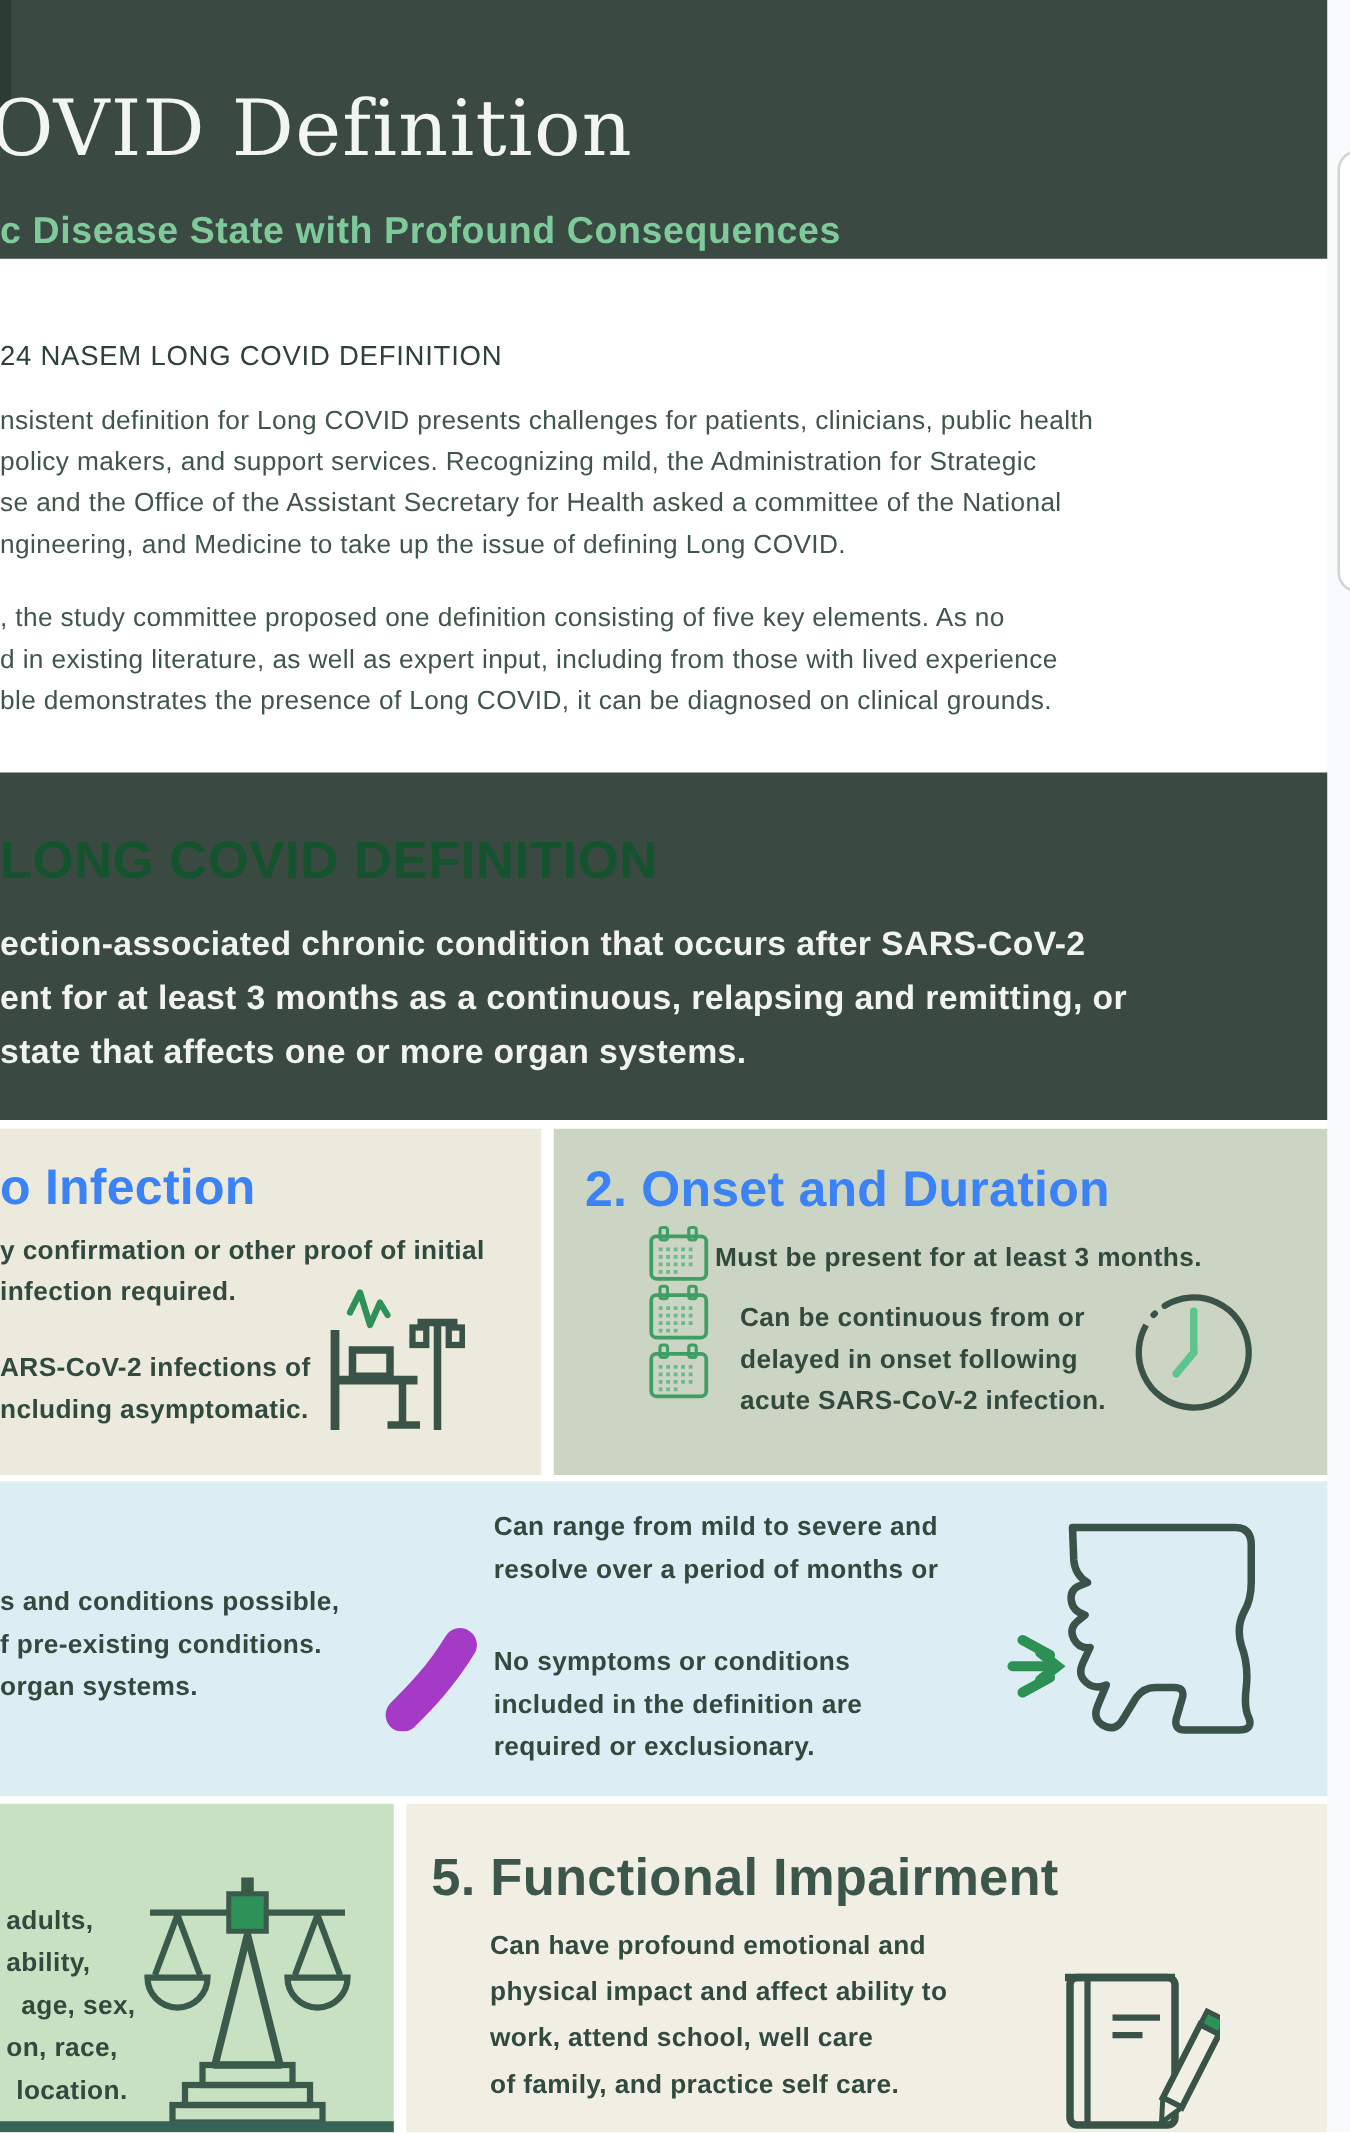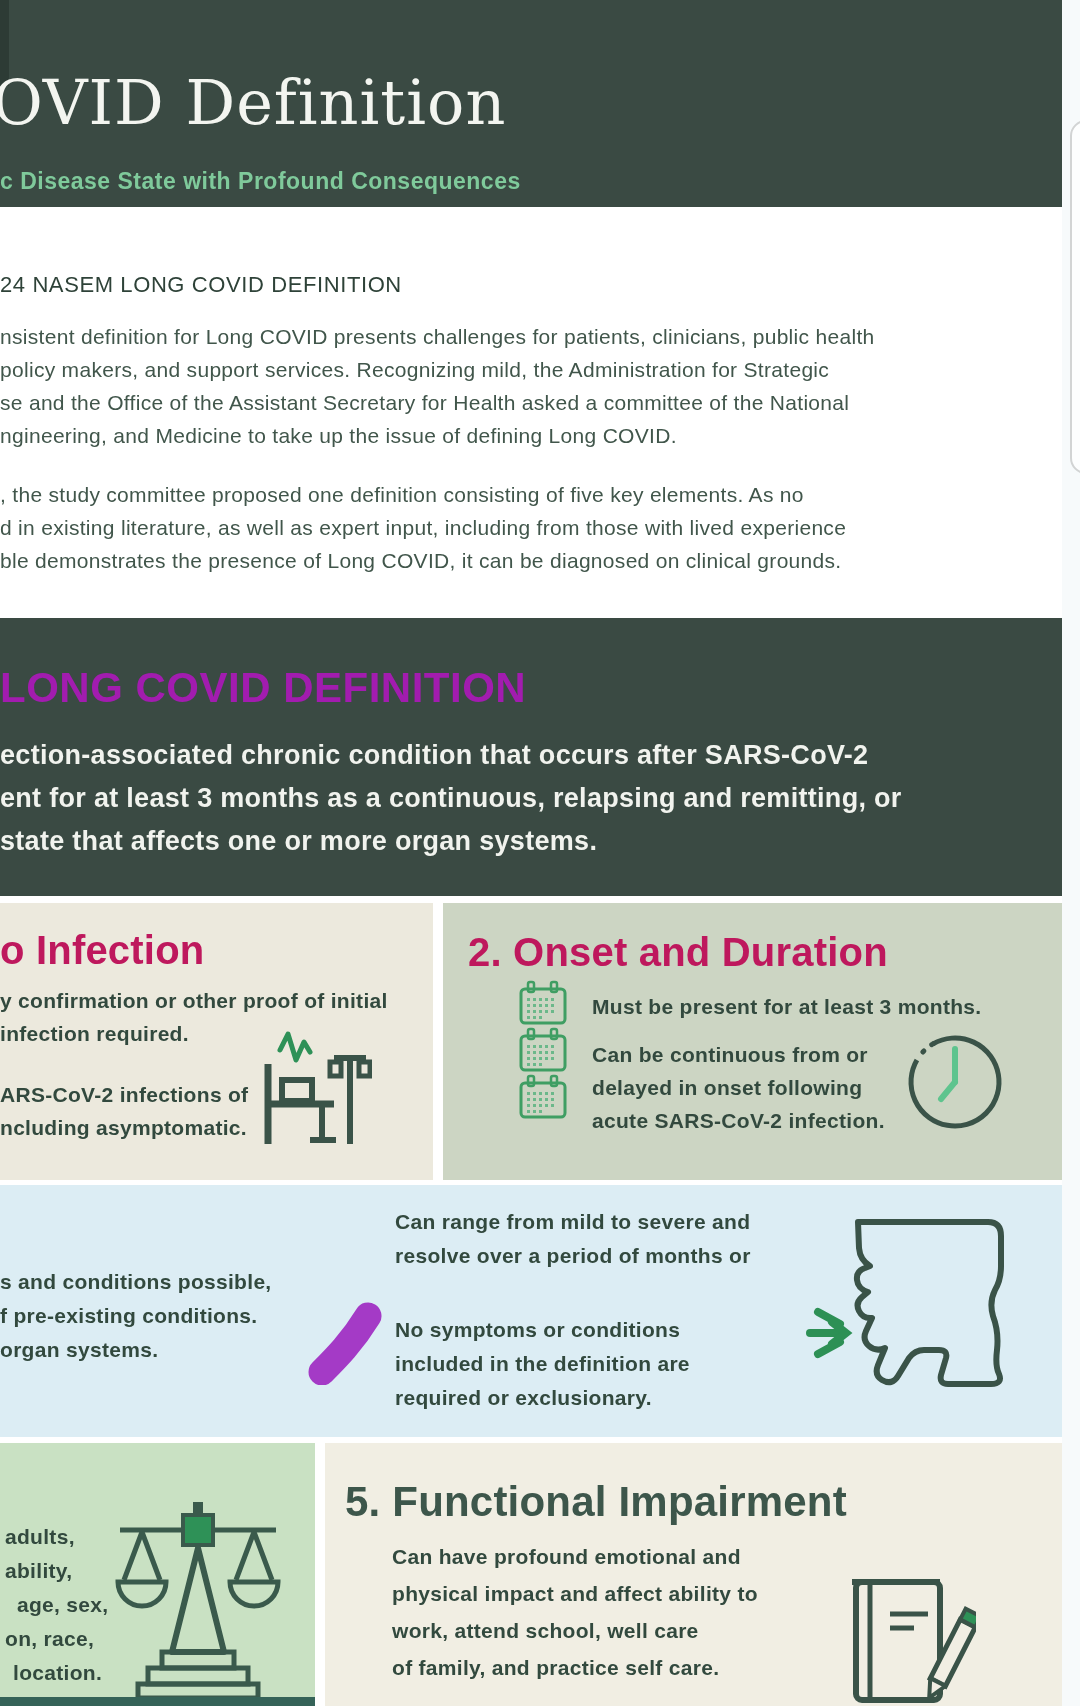--- a/index.html
+++ b/index.html
@@ -16,29 +16,29 @@
   .band-blue{left:0;top:1185px;width:1062px;height:252px;background:#dcedf4;}
   .cell-green{left:0;top:1443px;width:315px;height:263px;background:#c9e1c3;}
   .cell-cream{left:325px;top:1443px;width:737px;height:263px;background:#f1eee3;}
   .right-strip{left:1062px;top:0;width:18px;height:1706px;background:#f7fafb;}
   .side-card{left:1070px;top:120px;width:46px;height:350px;background:#fdfefe;
              border:2px solid #d2d4d4;border-radius:16px;}
   .teal-foot{left:0;top:1697px;width:315px;height:9px;background:#356358;}
   
   .doc-title{left:-8px;top:66px;font-family:"DejaVu Serif","Liberation Serif",serif;
              font-size:62px;color:#f3f5f0;letter-spacing:1px;}
-  .doc-subtitle{left:0;top:168px;font-size:23px;font-weight:700;color:#7fca9b;letter-spacing:.5px;}
+  .doc-subtitle{left:0;top:168px;font-size:30px;font-weight:700;color:#7fca9b;letter-spacing:.5px;}
   .nasem-h{left:0;top:272px;font-size:22px;font-weight:400;color:#2e4238;letter-spacing:.6px;}
   .body-line{font-size:21px;color:#41564b;letter-spacing:.3px;line-height:33px;}
   .p1{left:0;top:320px;}
   .p2{left:0;top:478px;}
-  .def-h{left:0;top:664px;font-size:42px;font-weight:700;color:#a21caf;letter-spacing:.5px;}
+  .def-h{left:0;top:664px;font-size:42px;font-weight:700;color:#14532d;letter-spacing:.5px;}
   .def-body{left:0;top:734px;}
   .def-body div{font-size:27px;font-weight:700;color:#f1f3ee;letter-spacing:.3px;line-height:43px;}
-  .sec-h{font-size:40px;font-weight:700;color:#be185d;letter-spacing:.2px;}
+  .sec-h{font-size:40px;font-weight:700;color:#3b82f6;letter-spacing:.2px;}
   .info-line{font-size:21px;font-weight:600;color:#32493e;letter-spacing:.3px;line-height:33px;}
   .blue-line{font-size:21px;font-weight:600;color:#32493e;letter-spacing:.3px;line-height:34px;}
   .imp-h{font-size:42px;font-weight:700;color:#3d564b;letter-spacing:.2px;}
   .imp-line{font-size:21px;font-weight:600;color:#32493e;letter-spacing:.3px;line-height:37px;}
 </style>
 </head>
 <body>
 
 <div id="stage">
 
@@ -87,21 +87,21 @@
     <line x1="70" y1="76" x2="70" y2="112" stroke="#3a5348" stroke-width="6"></line>
     <line x1="58" y1="112" x2="84" y2="112" stroke="#3a5348" stroke-width="6"></line>
     <line x1="98" y1="30" x2="98" y2="116" stroke="#3a5348" stroke-width="6"></line>
     <line x1="82" y1="30" x2="114" y2="30" stroke="#3a5348" stroke-width="6"></line>
     <rect x="78" y="34" width="11" height="14" fill="none" stroke="#3a5348" stroke-width="5"></rect>
     <rect x="107" y="34" width="11" height="14" fill="none" stroke="#3a5348" stroke-width="5"></rect>
   </svg>
 
   <div class="abs cell-sage"></div>
   <div class="abs sec-h nowrap" style="left:468px;top:930px;">2. Onset and Duration</div>
-  <div class="abs info-line nowrap" style="left:592px;top:990px;">Must be present for at least 3 months.</div>
+  <div class="abs info-line nowrap" style="left:572px;top:990px;">Must be present for at least 3 months.</div>
   <div class="abs" style="left:592px;top:1038px;">
     <div class="info-line nowrap">Can be continuous from or</div>
     <div class="info-line nowrap">delayed in onset following</div>
     <div class="info-line nowrap">acute SARS-CoV-2 infection.</div>
   </div>
 
   <svg class="abs" style="left:518px;top:980px;" width="50" height="46" viewBox="0 0 50 46">
     <rect x="3" y="9" width="44" height="34" rx="4" fill="none" stroke="#3f9e63" stroke-width="3"></rect>
     <rect x="10" y="2" width="6" height="10" rx="2" fill="none" stroke="#3f9e63" stroke-width="2.5"></rect>
     <rect x="33" y="2" width="6" height="10" rx="2" fill="none" stroke="#3f9e63" stroke-width="2.5"></rect>

